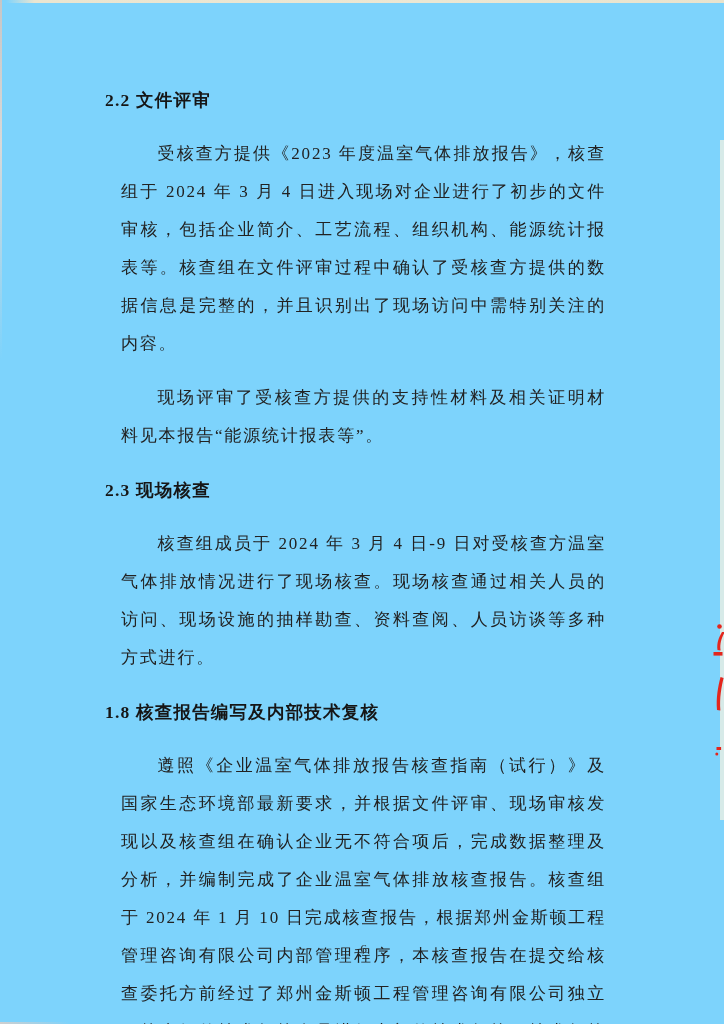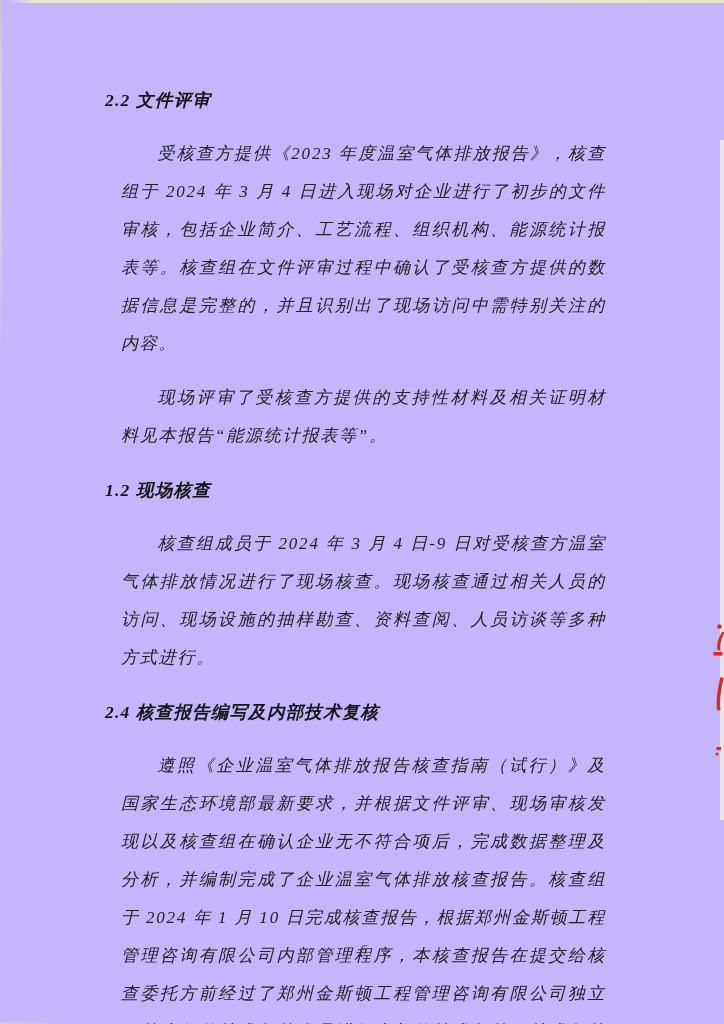--- a/index.html
+++ b/index.html
@@ -3,21 +3,21 @@
 <meta charset="utf-8">
 <style>
   html,body{margin:0;padding:0;}
   body{
     width:724px;height:1024px;
     background:#ffffff;
     position:relative;
     overflow:hidden;
     font-family:"Liberation Serif","DejaVu Serif",serif;
   }
-  .page{position:absolute;inset:0;background:#c4b5fd;font-style:italic;}
+  .page{position:absolute;inset:0;background:#7dd3fc;}
   
   .edge-top{
     position:absolute;top:0;left:6px;right:0;height:3px;
     background:linear-gradient(to right, rgba(236,230,210,0), #ebe5d0 4%, #ece7d3 60%, #e9e3cd);
   }
   .edge-left{
     position:absolute;top:0;left:0;width:2px;height:360px;
     background:linear-gradient(to bottom,#c6c6c6 0%,#d9d9d9 40%,rgba(217,217,217,0) 100%);
   }
   .edge-right{
@@ -75,24 +75,24 @@
   <div class="edge-top"></div>
   <div class="edge-left"></div>
   <div class="edge-right"></div>
   <div class="edge-bottom-left"></div>
 
   <div class="content">
     <h2>2.2 文件评审</h2>
     <p class="lines-5">受核查方提供《2023 年度温室气体排放报告》，核查组于 2024 年 3 月 4 日进入现场对企业进行了初步的文件审核，包括企业简介、工艺流程、组织机构、能源统计报表等。核查组在文件评审过程中确认了受核查方提供的数据信息是完整的，并且识别出了现场访问中需特别关注的内容。</p>
     <p class="lines-2">现场评审了受核查方提供的支持性材料及相关证明材料见本报告“能源统计报表等”。</p>
 
-    <h2>1.2 现场核查</h2>
+    <h2>2.3 现场核查</h2>
     <p class="lines-3">核查组成员于 2024 年 3 月 4 日-9 日对受核查方温室气体排放情况进行了现场核查。现场核查通过相关人员的访问、现场设施的抽样勘查、资料查阅、人员访谈等多种方式进行。</p>
 
-    <h2>2.4 核查报告编写及内部技术复核</h2>
+    <h2>1.8 核查报告编写及内部技术复核</h2>
     <p class="lines-9">遵照《企业温室气体排放报告核查指南（试行）》及国家生态环境部最新要求，并根据文件评审、现场审核发现以及核查组在确认企业无不符合项后，完成数据整理及分析，并编制完成了企业温室气体排放核查报告。核查组于 2024 年 1 月 10 日完成核查报告，根据郑州金斯顿工程管理咨询有限公司内部管理程序，本核查报告在提交给核查委托方前经过了郑州金斯顿工程管理咨询有限公司独立于核查组的技术复核人员进行内部的技术复核。技术复核由 1 名具有相关行业资质及专业知识的技术复核人员根据郑州金斯顿工程管理咨询有限公司工作程序执行。</p>
   </div>
 
   <div class="stamp-fragments">
     <svg width="12" height="150" viewBox="0 0 12 150" xmlns="http://www.w3.org/2000/svg">
 
       <circle cx="7.5" cy="11.5" r="2.3" fill="#e3261d"></circle>
       <path d="M10,17 C7,22 4.5,28 5.5,35 L8.6,35.5 C7.6,29 9.5,23 12,18.5 L12,17 Z" fill="#e3261d"></path>
       <rect x="1.5" y="37" width="9" height="3.6" fill="#e3261d"></rect>
 

